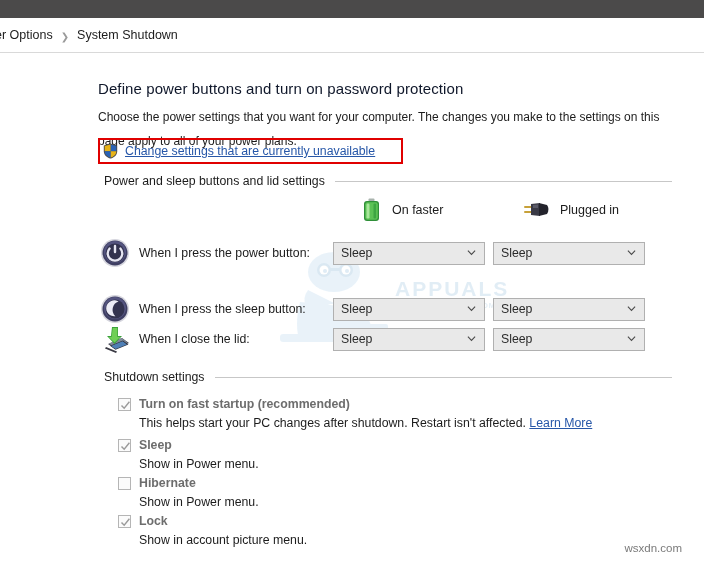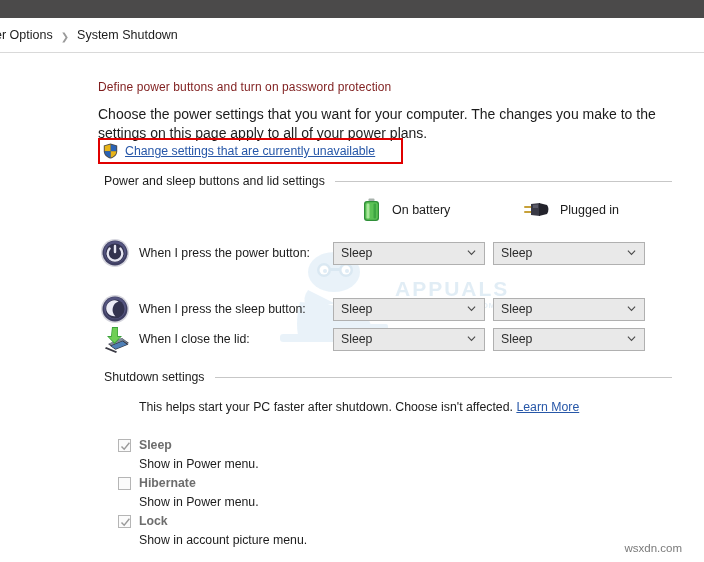--- a/index.html
+++ b/index.html
@@ -57,33 +57,33 @@
     left: 0; top: 54px;
     width: 704px;
     height: 508px;
     background: #ffffff;
     overflow: hidden;
   }
 
   .page-title {
     position: absolute;
     left: 98px; top: 26px;
-    font-size: 12px;
-    color: #7f1d1d;
+    font-size: 15px;
+    color: #0f172a;
     letter-spacing: 0.1px;
     white-space: nowrap;
   }
 
   .page-desc {
     position: absolute;
     left: 98px; top: 51px;
     width: 566px;
-    font-size: 14px;
-    color: #1c1c1c;
-    line-height: 19px;
+    font-size: 12px;
+    color: #1c1c1c;
+    line-height: 24px;
   }
 
   
   .redbox {
     position: absolute;
     left: 98px; top: 84px;
     width: 305px; height: 26px;
     border: 2.5px solid #e00000;
     background: transparent;
   }
@@ -344,21 +344,21 @@
     </div>
 
     <div class="colhead" id="col-battery">
       <svg class="battery-icon" viewBox="0 0 17 24">
         <rect x="5.5" y="0.5" width="6" height="3" rx="1" fill="#a9b3ad"></rect>
         <rect x="1" y="3" width="15" height="20" rx="3" fill="#2f8f38"></rect>
         <rect x="2.2" y="4.2" width="12.6" height="17.6" rx="2.2" fill="#5cc255"></rect>
         <rect x="3.5" y="5.5" width="3" height="15" rx="1.3" fill="#a9e79c"></rect>
         <rect x="10.5" y="5.5" width="2.6" height="15" rx="1.1" fill="#3da542"></rect>
       </svg>
-      <span class="label">On battery</span>
+      <span class="label">On faster</span>
     </div>
 
     <div class="colhead" id="col-plugged">
       <svg class="plug-icon" viewBox="0 0 28 20">
         <rect x="1" y="6" width="8" height="2" rx="1" fill="#c7a13a"></rect>
         <rect x="1" y="11" width="8" height="2" rx="1" fill="#c7a13a"></rect>
         <path d="M8 4 L17 3 L17 16 L8 15 Z" fill="#3a3a46"></path>
         <path d="M16 3 L24 5 Q27 9 24 14 L16 16 Z" fill="#23232c"></path>
         <path d="M10 5 L15 4.5 L15 8 L10 8 Z" fill="#5b5b68"></path>
       </svg>
@@ -436,22 +436,30 @@
         </svg>
       </div>
     </div>
 
     <div class="group" id="group-shutdown">
       <span class="group-label">Shutdown settings</span>
       <span class="group-rule"></span>
     </div>
 
     <div class="check-item" id="chk-faststartup">
+      <div class="check-line">
+        <span class="checkbox">
+          <svg width="11" height="11" viewBox="0 0 11 11">
+            <path d="M1.5 5.4 L4.2 8.3 L9.4 1.8" stroke="#9a9a9a" stroke-width="1.4" fill="none"></path>
+          </svg>
+        </span>
+        <span class="check-title">Turn on fast startup (recommended)</span>
+      </div>
       <div class="check-sub">
-        <span>This helps start your PC faster after shutdown. Choose isn't affected.</span>
+        <span>This helps start your PC changes after shutdown. Restart isn't affected.</span>
         <span class="link">Learn More</span>
       </div>
     </div>
 
     <div class="check-item" id="chk-sleep">
       <div class="check-line">
         <span class="checkbox">
           <svg width="11" height="11" viewBox="0 0 11 11">
             <path d="M1.5 5.4 L4.2 8.3 L9.4 1.8" stroke="#9a9a9a" stroke-width="1.4" fill="none"></path>
           </svg>

